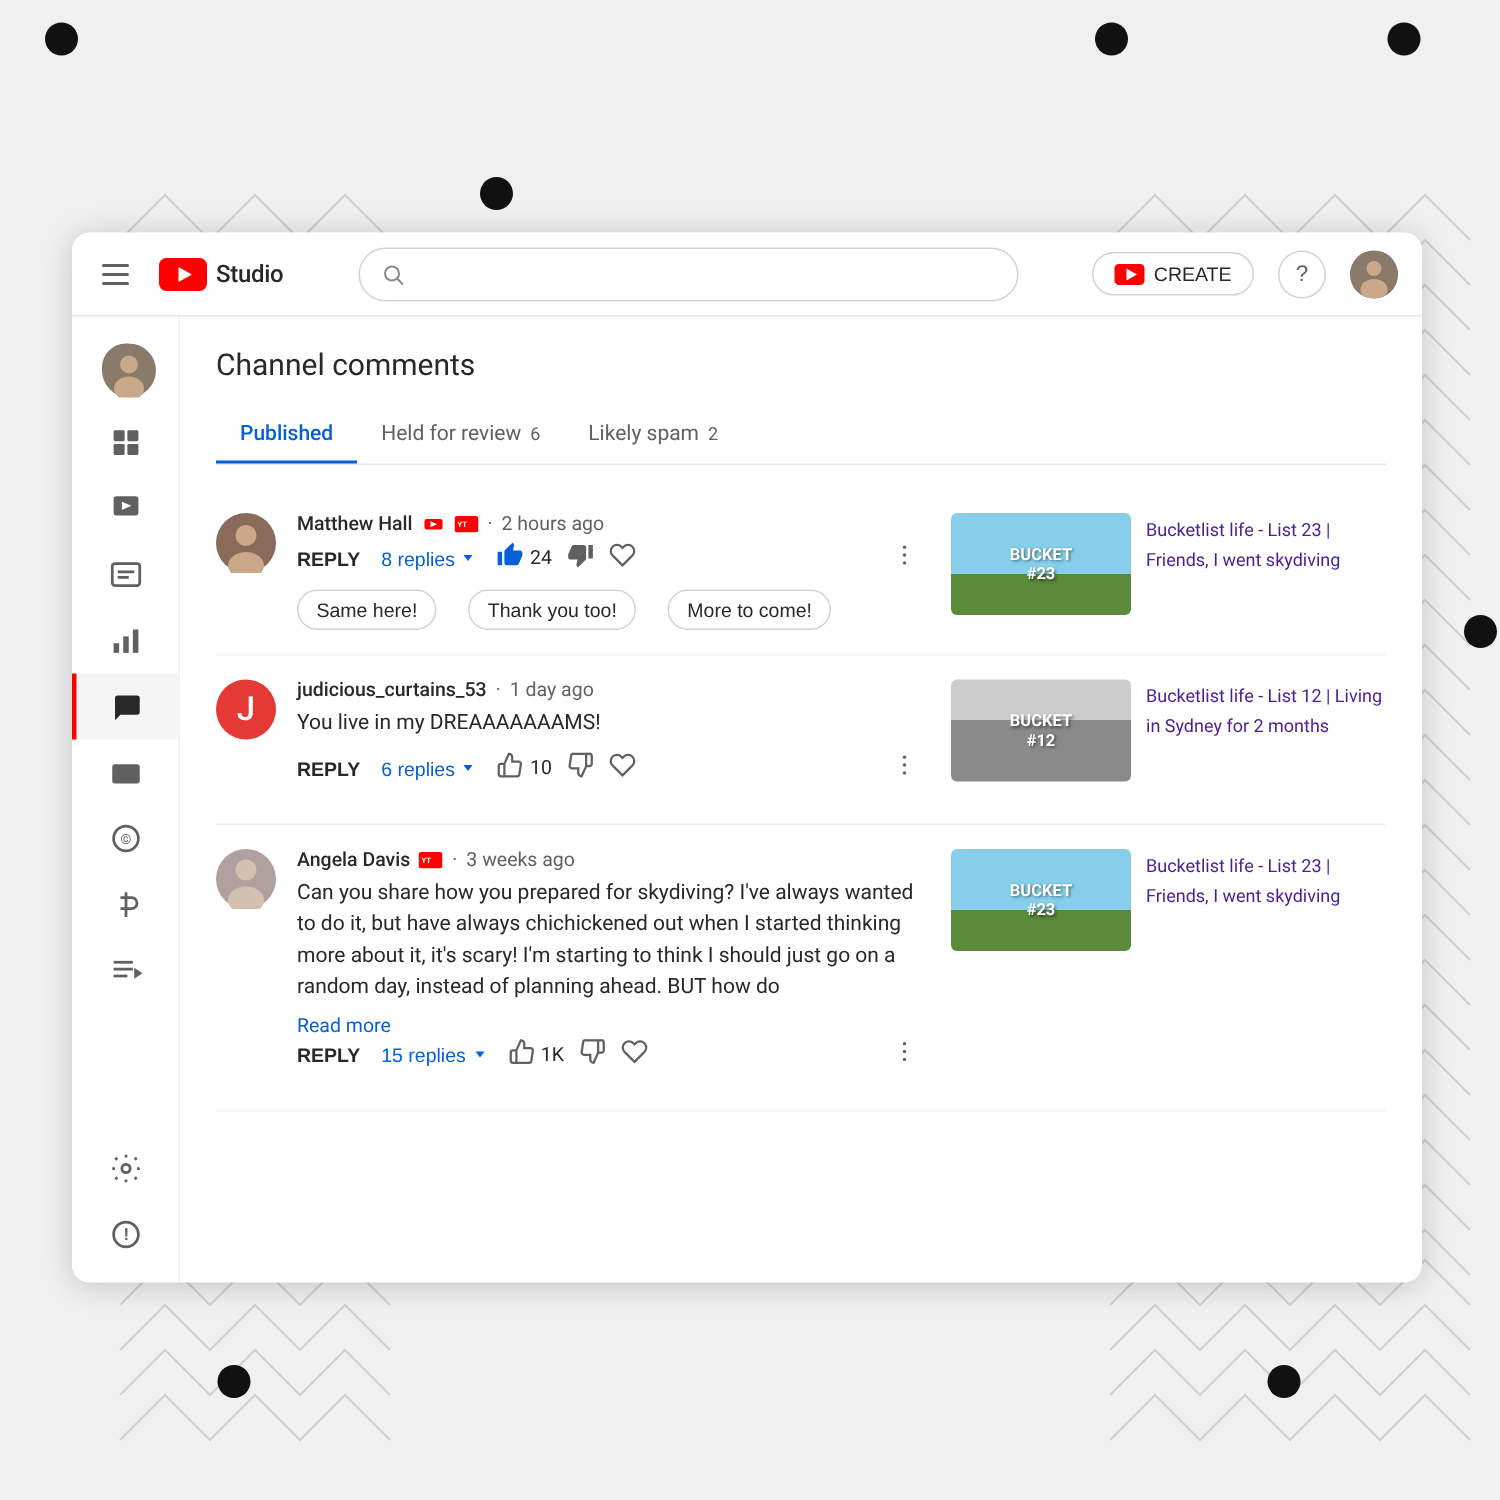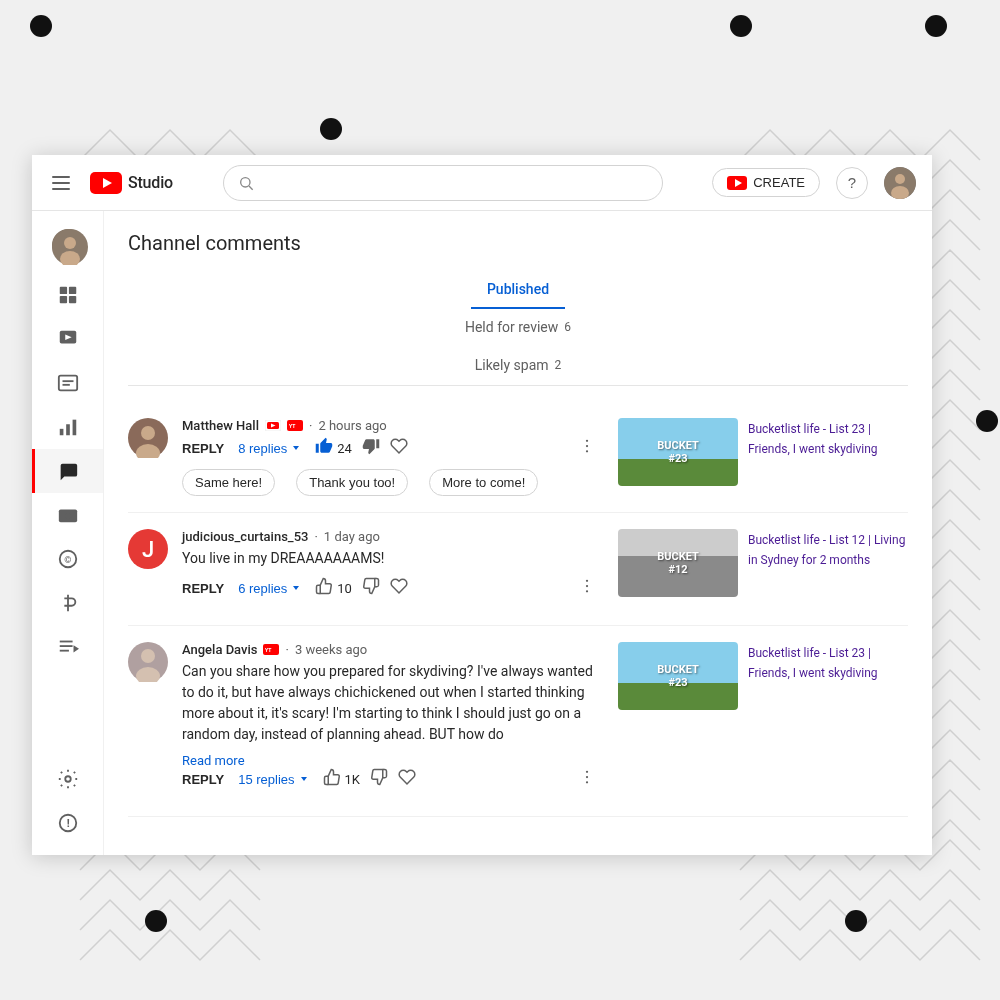--- a/index.html
+++ b/index.html
@@ -32,25 +32,25 @@
       height: 22px;
       background: #111;
       border-radius: 50%;
       z-index: 2;
     }
 
     
     .app-window {
       position: absolute;
       top: 155px;
-      left: 32px;
+      left: 48px;
       width: 900px;
       height: 700px;
       background: #fff;
-      border-radius: 0;
+      border-radius: 12px;
       box-shadow: 0 2px 20px rgba(0,0,0,0.18);
       z-index: 3;
       display: flex;
       flex-direction: column;
       overflow: hidden;
     }
 
     
     .top-bar {
       display: flex;
@@ -261,21 +261,20 @@
       margin-bottom: 16px;
     }
 
     
     .tabs {
       display: flex;
       align-items: center;
       border-bottom: 1px solid #e5e5e5;
       margin-bottom: 16px;
       gap: 0;
-      flex-direction: column;
     }
 
     .tab {
       padding: 10px 16px;
       font-size: 14px;
       cursor: pointer;
       color: #606060;
       border-bottom: 2px solid transparent;
       white-space: nowrap;
       display: flex;

